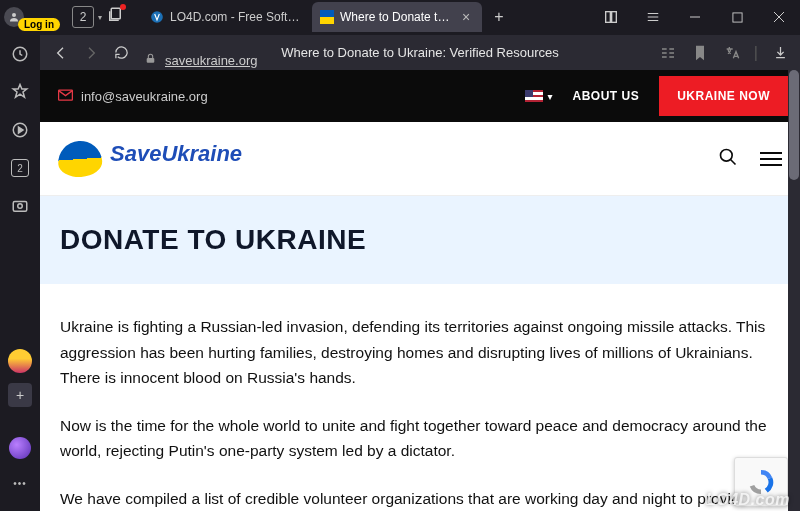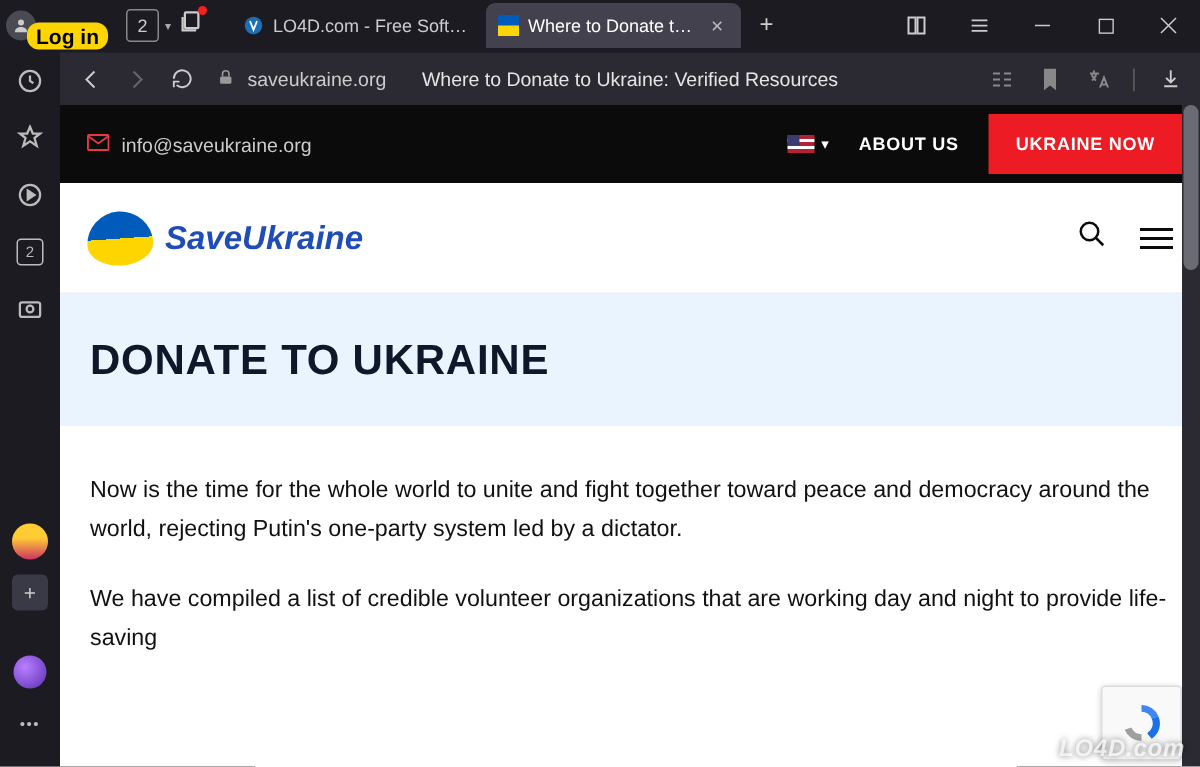--- a/index.html
+++ b/index.html
@@ -21,21 +21,21 @@
 }
 .titlebar-left {
   display: flex;
   align-items: center;
   gap: 2px;
   padding-left: 4px;
 }
 .login-badge {
   background: #ffd500;
   color: #000;
-  font-size: 14px;
+  font-size: 10px;
   font-weight: bold;
   border-radius: 8px;
   padding: 1px 6px;
   position: relative;
   margin-top: 14px;
   margin-left: -2px;
 }
 .profile-icon-wrap {
   width: 20px; height: 20px;
   border-radius: 50%;
@@ -197,25 +197,26 @@
   width: 30px; height: 30px;
   display: flex; align-items: center; justify-content: center;
   color: #ccc;
   border-radius: 4px;
 }
 .nav-btn.disabled { color: #666; }
 .addressbar {
   flex: 1;
   height: 30px;
   display: flex;
-  align-items: center;
+  align-items: flex-end;
   color: #ccc;
   font-size: 13px;
   padding: 0 8px;
   gap: 8px;
+  text-decoration: underline;
 }
 .lock { color: #999; }
 .page-title-center {
   position: absolute;
   left: 50%;
   transform: translateX(-50%);
   color: #e5e5e5;
   font-size: 13px;
   white-space: nowrap;
 }
@@ -307,21 +308,21 @@
 
 .site-header {
   height: 74px;
   background: #fff;
   display: flex;
   align-items: center;
   padding: 0 18px;
   border-bottom: 1px solid #eee;
 }
 .logo {
-  display: flex; align-items: center; gap: 8px;
+  display: flex; gap: 8px;
 }
 .logo-swirl {
   width: 44px; height: 36px;
   background: linear-gradient(180deg, #005bbb 50%, #ffd500 50%);
   border-radius: 50% 50% 50% 50% / 60% 60% 40% 40%;
   transform: rotate(-4deg);
 }
 .logo-text {
   font-size: 22px;
   font-weight: bold;
@@ -598,20 +599,21 @@
             <span></span>
         </div>
       </div>
     </div>
 
     <div class="hero">
       <h1>DONATE TO UKRAINE</h1>
     </div>
 
     <div class="content">
+      <p>Ukraine is fighting a Russian-led invasion, defending its territories against ongoing missile attacks. This aggression has been hurting families, destroying homes and disrupting lives of millions of Ukrainians. There is innocent blood on Russia's hands.</p>
       <p>Now is the time for the whole world to unite and fight together toward peace and democracy around the world, rejecting Putin's one-party system led by a dictator.</p>
       <p>We have compiled a list of credible volunteer organizations that are working day and night to provide life-saving</p>
     </div>
 
     <div class="recaptcha">
       <svg viewBox="0 0 40 40">
           <path d="M20 4a16 16 0 0 1 15 10l-6 2A10 10 0 0 0 20 10z" fill="#4285f4"></path>
           <path d="M35 14a16 16 0 0 1-6 20l-4-5a10 10 0 0 0 4-13z" fill="#1a73e8"></path>
           <path d="M20 36a16 16 0 0 1-15-10l6-2a10 10 0 0 0 9 6z" fill="#a0a0a0"></path>
         </svg>

